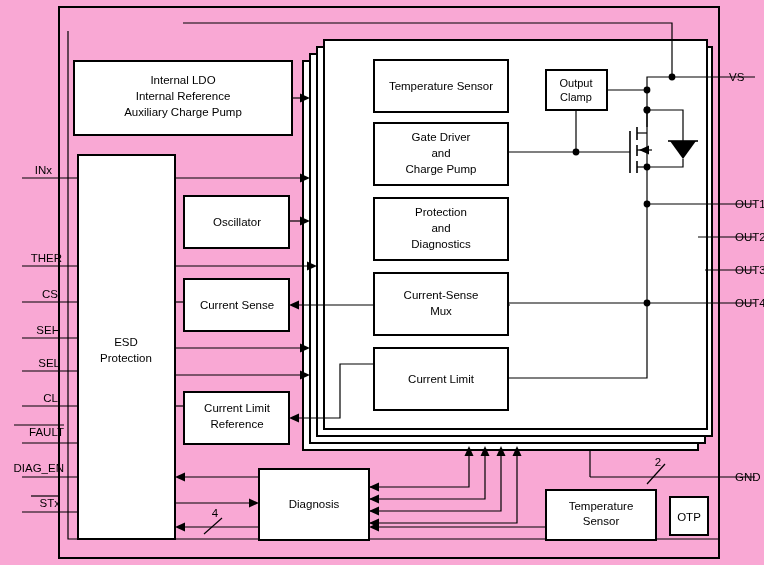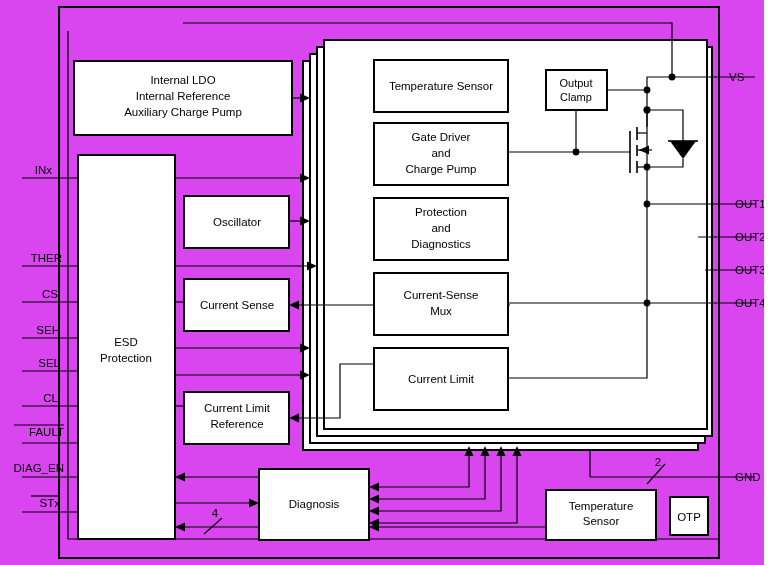--- a/index.html
+++ b/index.html
@@ -1,17 +1,17 @@
 <!DOCTYPE html>
 <html><head>
 <meta charset="utf-8">
 <style>
   html,body{margin:0;padding:0;background:#ffffff;}
   body{font-family:"Liberation Sans",sans-serif;}
-  #root{position:relative;width:764px;height:565px;background:#d946ef;overflow:hidden;}
+  #root{position:relative;width:764px;height:565px;background:#f9a8d4;overflow:hidden;}
   #diagram{position:absolute;left:0;top:0;width:774px;height:565px;}
   text{font-family:"Liberation Sans",sans-serif;fill:#000;}
   .blk{fill:#ffffff;stroke:#000000;stroke-width:2;}
   .chan{fill:#ffffff;stroke:#000000;stroke-width:2;}
   .outer{fill:none;stroke:#000000;stroke-width:2;}
   .wire{stroke:#000000;stroke-width:1.2;fill:none;}
   .wire2{stroke:#000000;stroke-width:1.6;fill:none;}
   .lbl{font-size:11.5px;}
   .lbl-sm{font-size:11px;}
   .pin{font-size:11.5px;}

